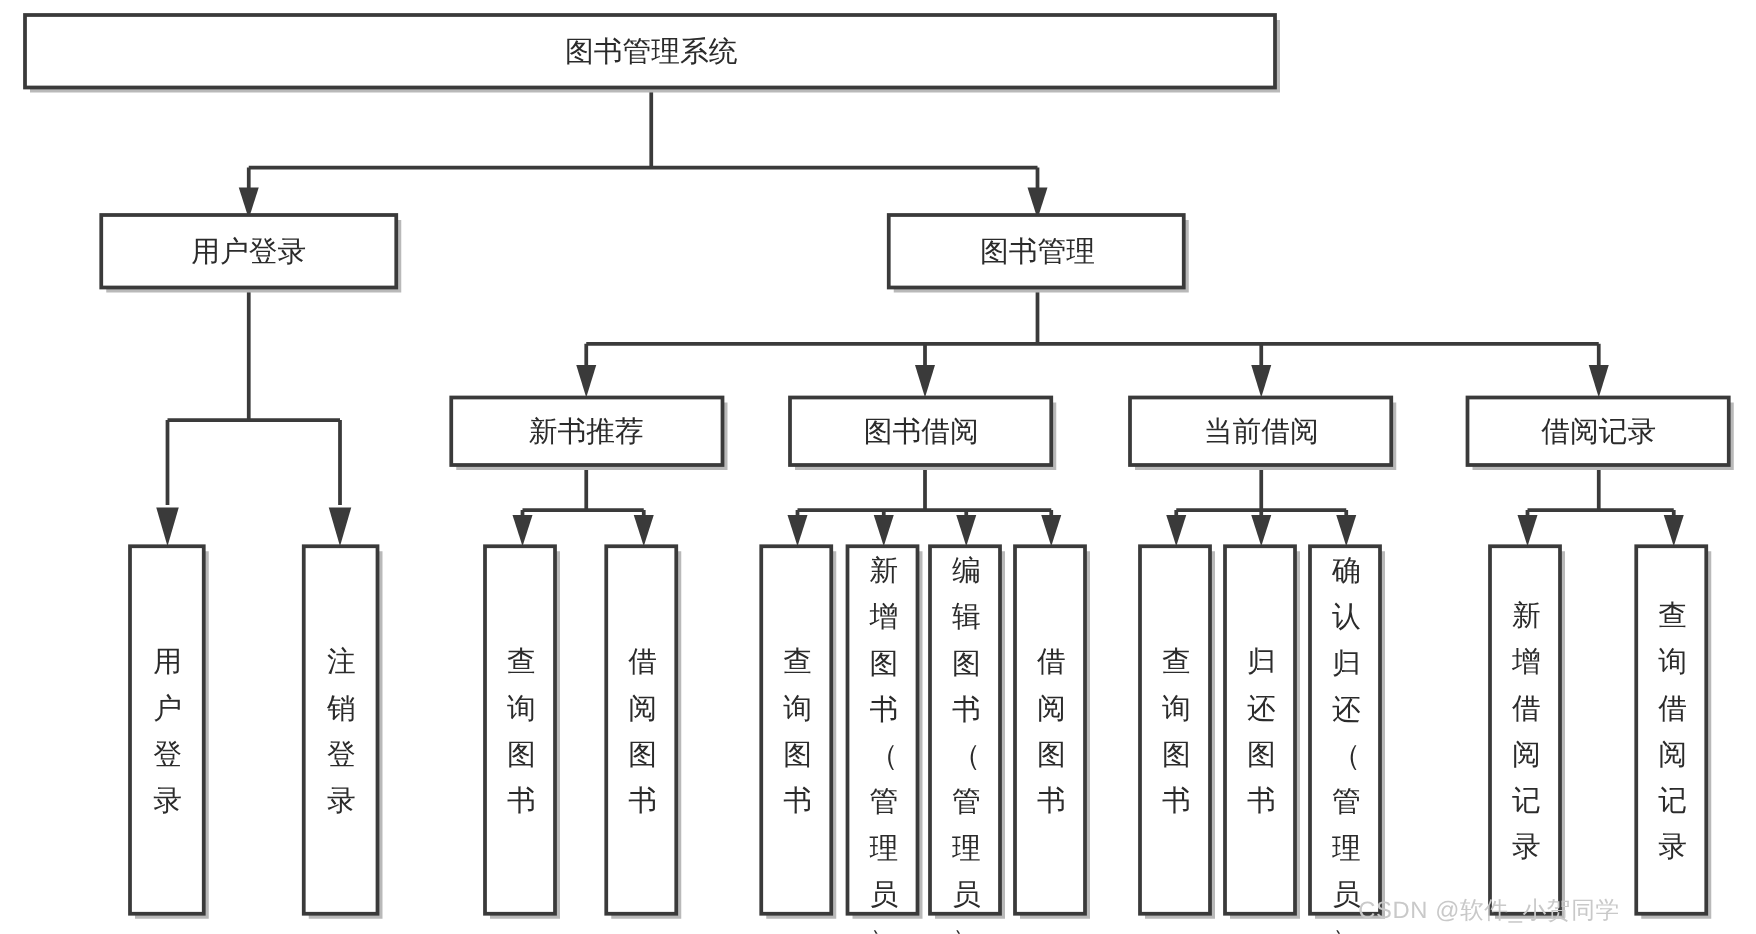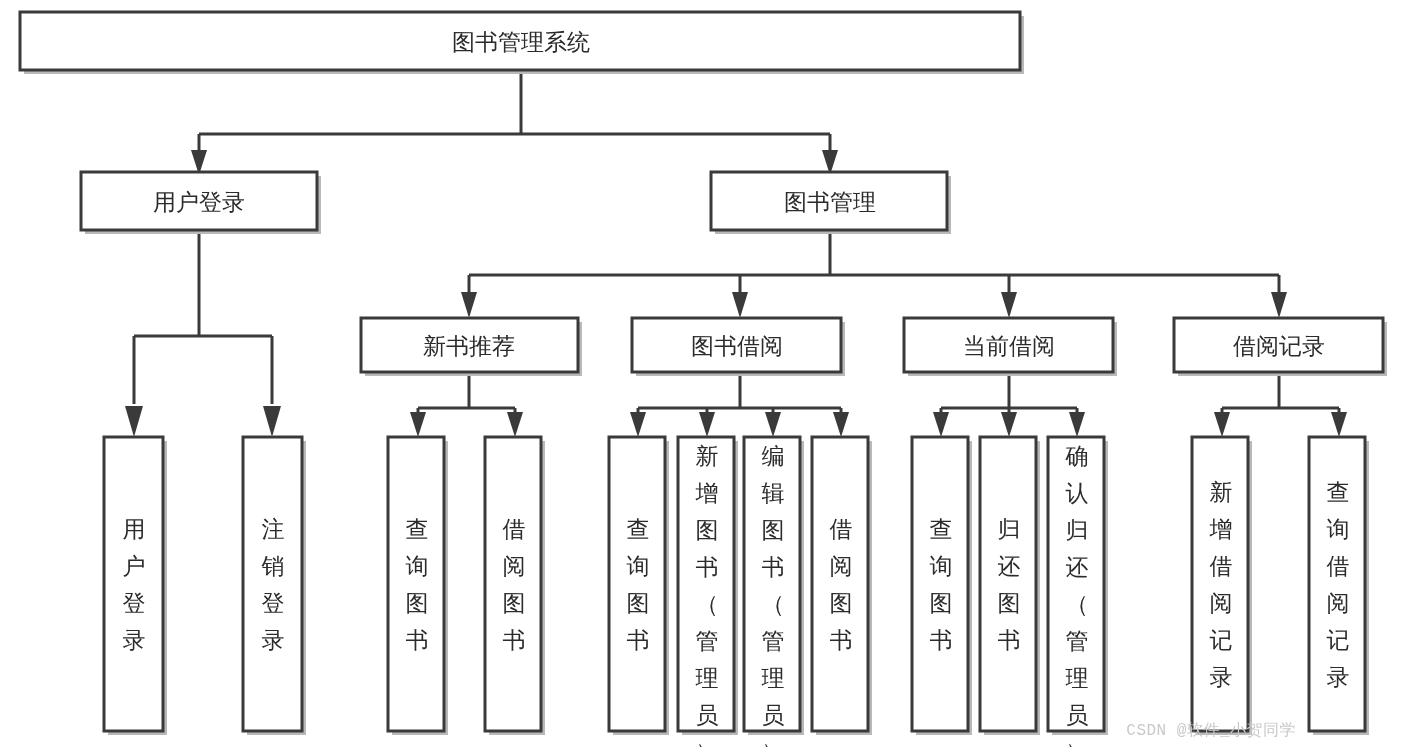--- a/index.html
+++ b/index.html
@@ -56,22 +56,22 @@
   .node-label-v {
     font-family: "DejaVu Sans", "Liberation Sans", sans-serif;
     font-size: 23px;
     fill: #2b2b2b;
     text-anchor: middle;
   }
   .watermark {
     position: absolute;
     right: 10px;
     bottom: 6px;
-    font-family: Liberation Mono, monospace;
-    font-size: 16px;
+    font-family: Liberation Sans, sans-serif;
+    font-size: 19px;
     color: #c9c9c9;
     letter-spacing: 0.5px;
     white-space: nowrap;
     pointer-events: none;
   }
 </style>
 </head>
 <body>
 
 <div id="diagram-root">

